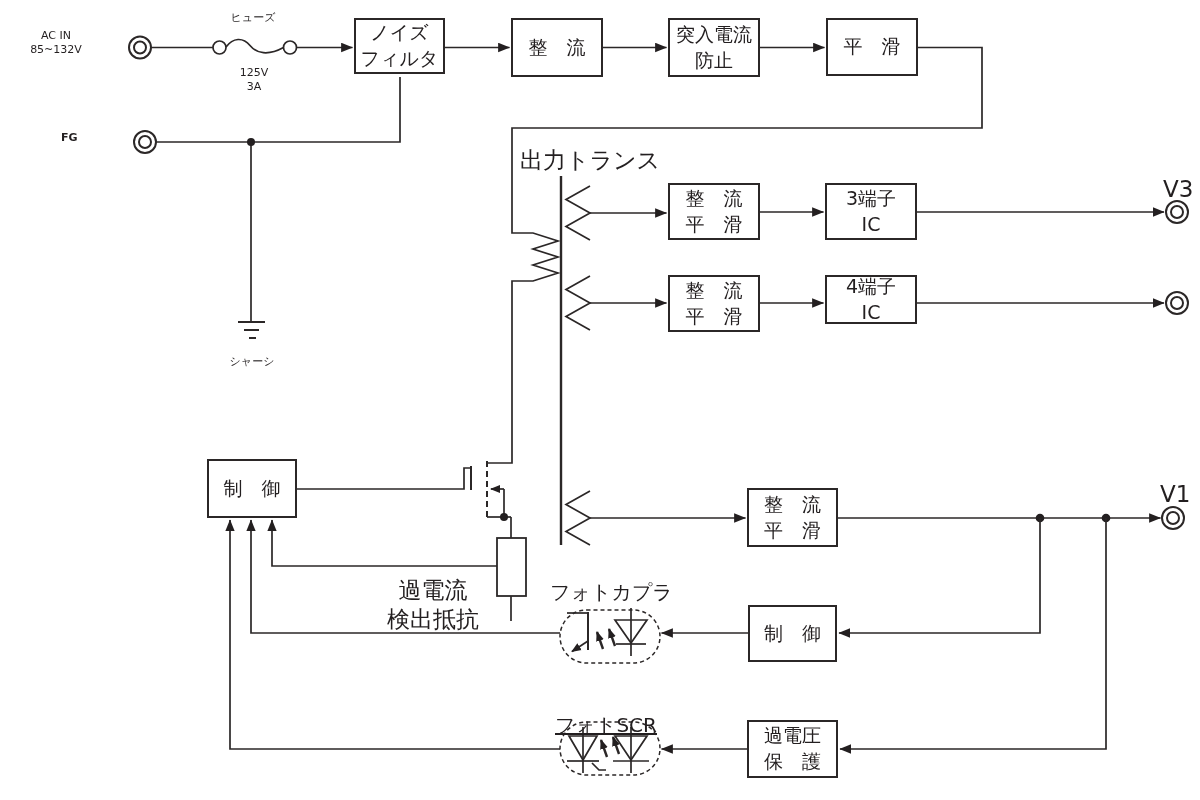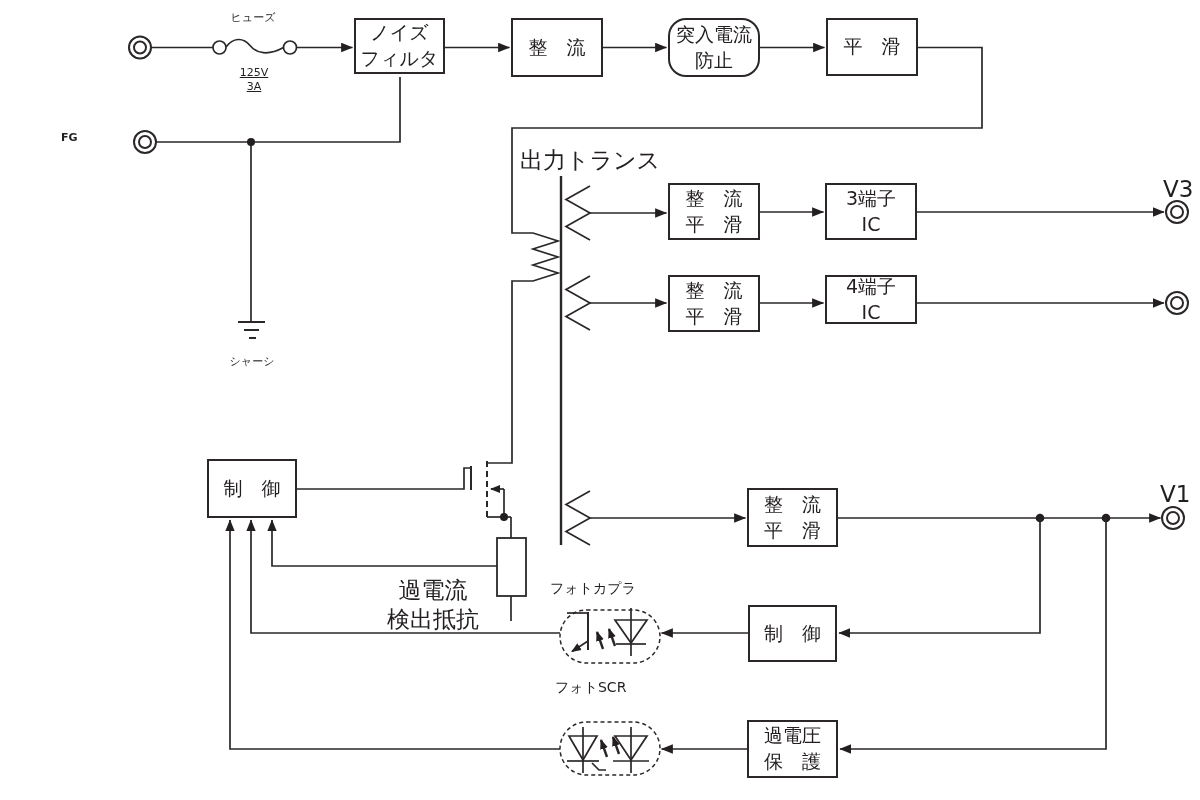--- a/index.html
+++ b/index.html
@@ -2,21 +2,21 @@
 <html><head>
 <meta charset="utf-8">
 <style>
   html,body{margin:0;padding:0;background:#fff;}
   .stage{position:relative;width:1200px;height:800px;background:#fff;overflow:hidden;
          font-family:"DejaVu Sans","Liberation Sans",sans-serif;color:#231f20;}
   .stage svg{position:absolute;left:0;top:0;}
   .box{position:absolute;border:2px solid #2b2727;background:#fff;box-sizing:border-box;
        display:flex;align-items:center;justify-content:center;text-align:center;
        white-space:pre-line;font-size:19px;line-height:1.35;}
-  .lbl{position:absolute;white-space:pre-line;line-height:1.25;font-size:14px;}
+  .lbl{position:absolute;white-space:pre-line;line-height:1.25;font-size:20px;}
   .c{text-align:center;}
   .s17{font-size:11px;}
   .s19{font-size:23px;}
 </style>
 </head>
 <body>
 
 <div class="stage">
 
   <svg width="1200" height="800" viewBox="0 0 1200 800">
@@ -155,45 +155,47 @@
           <circle cx="1173" cy="518" r="11"></circle>
             <circle cx="1173" cy="518" r="6"></circle>
         </g>
       </g>
     </g>
   </svg>
 
   <div class="box" style="left:354px;top:18px;width:91px;height:56px;">ノイズ
 フィルタ</div>
   <div class="box" style="left:511px;top:18px;width:92px;height:59px;">整　流</div>
-  <div class="box" style="left:668px;top:18px;width:92px;height:59px;border-radius:18px;">突入電流
+  <div class="box" style="left:668px;top:18px;width:92px;height:59px;">突入電流
 防止</div>
   <div class="box" style="left:826px;top:18px;width:92px;height:58px;">平　滑</div>
   <div class="box" style="left:668px;top:183px;width:92px;height:57px;">整　流
 平　滑</div>
   <div class="box" style="left:825px;top:183px;width:92px;height:57px;">3端子
 IC</div>
   <div class="box" style="left:668px;top:275px;width:92px;height:57px;">整　流
 平　滑</div>
   <div class="box" style="left:825px;top:275px;width:92px;height:49px;">4端子
 IC</div>
   <div class="box" style="left:747px;top:488px;width:91px;height:59px;">整　流
 平　滑</div>
   <div class="box" style="left:748px;top:605px;width:89px;height:57px;">制　御</div>
   <div class="box" style="left:747px;top:720px;width:91px;height:58px;">過電圧
 保　護</div>
   <div class="box" style="left:207px;top:459px;width:90px;height:59px;">制　御</div>
 
+  <div class="lbl c s17" style="left:8px;top:29px;width:96px;">AC IN
+85~132V</div>
   <div class="lbl s17" style="left:61px;top:131px;font-weight:bold;">FG</div>
   <div class="lbl c s17" style="left:206px;top:11px;width:94px;">ヒューズ</div>
-  <div class="lbl c s17" style="left:214px;top:66px;width:80px;text-decoration:underline;">125V
+  <div class="lbl c s17" style="left:214px;top:66px;width:80px;">125V
 3A</div>
   <div class="lbl c s17" style="left:204px;top:355px;width:96px;">シャーシ</div>
   <div class="lbl s19" style="left:520px;top:146px;">出力トランス</div>
   <div class="lbl c s19" style="left:381px;top:576px;width:104px;">過電流
 検出抵抗</div>
   <div class="lbl" style="left:550px;top:580px;">フォトカプラ</div>
-  <div class="lbl" style="left:555px;top:679px;">フォトSCR</div>
+  <div class="lbl" style="left:555px;top:713px;text-decoration:underline;">フォトSCR</div>
   <div class="lbl s19" style="left:1163px;top:175px;">V3</div>
   <div class="lbl s19" style="left:1215px;top:266px;">V2</div>
   <div class="lbl s19" style="left:1160px;top:480px;">V1</div>
 
 </div>
 
 </body></html>

